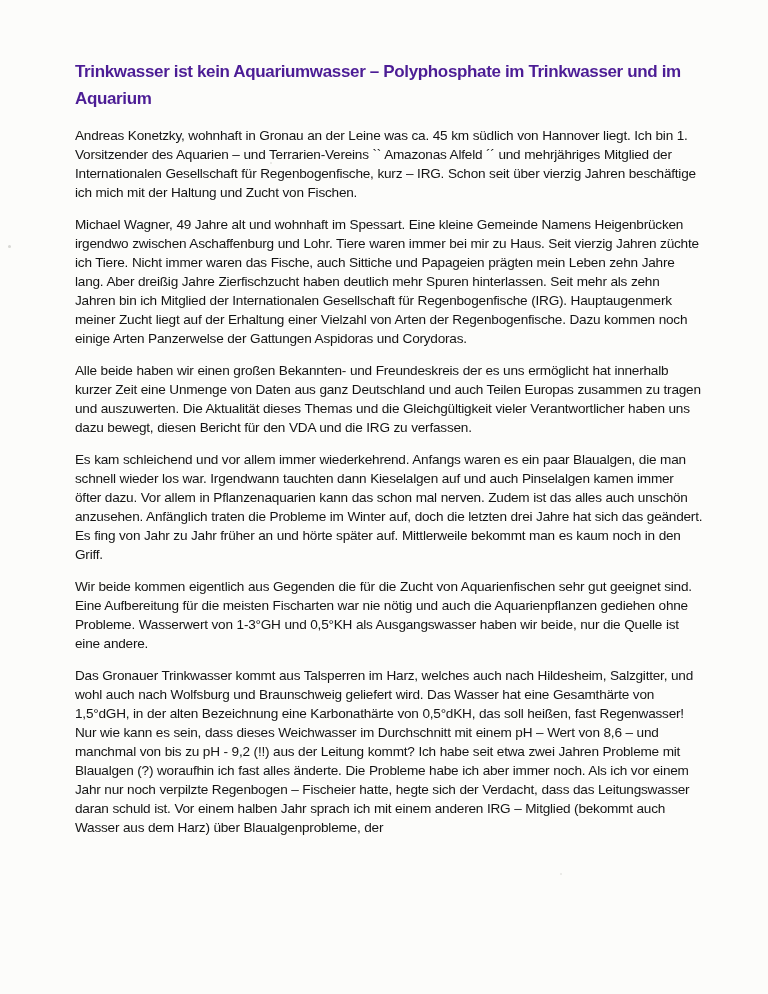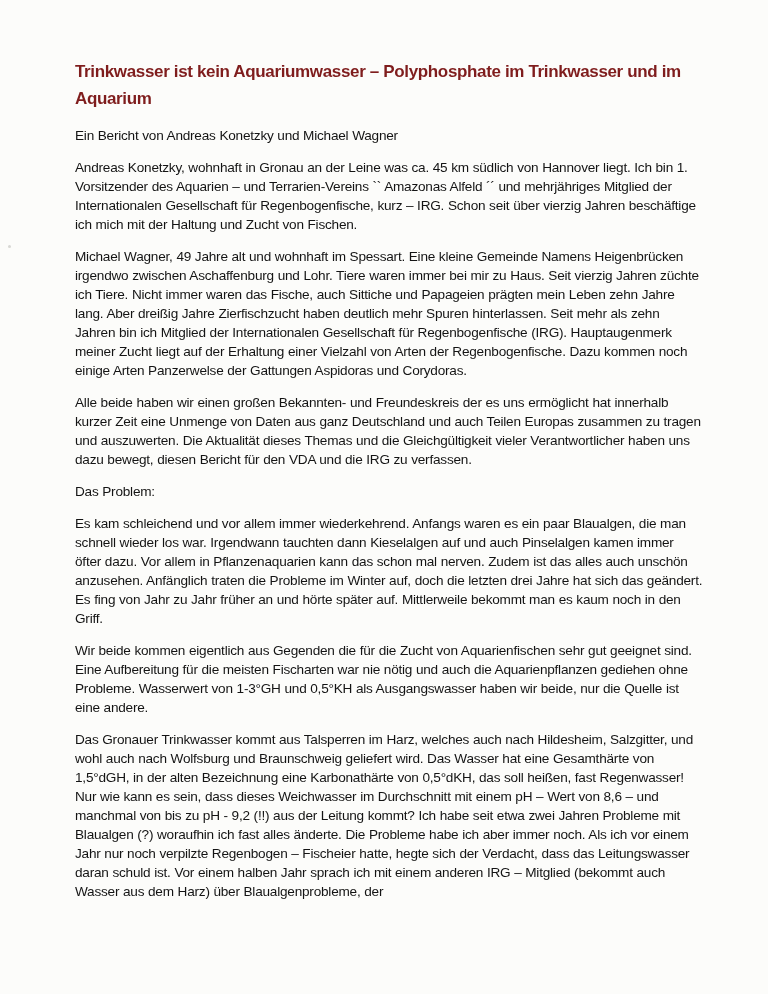--- a/index.html
+++ b/index.html
@@ -23,21 +23,21 @@
     left: 75px;
     width: 628px;
     filter: blur(0.2px);
   }
   .doc-title {
     font-size: 17px;
     font-weight: 700;
     line-height: 27px;
     letter-spacing: -0.35px;
     margin: 0 0 14px 0;
-    color: #7f1d1d;
+    color: #4c1d95;
   }
   .byline, .section-heading, .para {
     font-size: 13.6px;
     font-weight: 400;
     line-height: 19px;
     letter-spacing: -0.22px;
     margin: 0 0 13px 0;
     text-align: left;
     word-spacing: 0.2px;
   }
@@ -58,30 +58,28 @@
 <body>
 
 <div class="sheet">
   <div class="speck speck-1"></div>
   <div class="speck speck-2"></div>
   <div class="speck speck-3"></div>
 
   <div class="content">
     <h1 class="doc-title">Trinkwasser ist kein Aquariumwasser – Polyphosphate im Trinkwasser und im Aquarium</h1>
 
-    <p class="byline">Ein Bericht von Andreas Konetzky und Michael Wagner</p>
 
 
     <p class="para">Andreas Konetzky, wohnhaft in Gronau an der Leine was ca. 45 km südlich von Hannover liegt. Ich bin 1. Vorsitzender des Aquarien – und Terrarien-Vereins `` Amazonas Alfeld ´´ und mehrjähriges Mitglied der Internationalen Gesellschaft für Regenbogenfische, kurz – IRG. Schon seit über vierzig Jahren beschäftige ich mich mit der Haltung und Zucht von Fischen.</p>
 
     <p class="para">Michael Wagner, 49 Jahre alt und wohnhaft im Spessart. Eine kleine Gemeinde Namens Heigenbrücken irgendwo zwischen Aschaffenburg und Lohr. Tiere waren immer bei mir zu Haus. Seit vierzig Jahren züchte ich Tiere. Nicht immer waren das Fische, auch Sittiche und Papageien prägten mein Leben zehn Jahre lang.  Aber dreißig Jahre Zierfischzucht haben deutlich mehr Spuren hinterlassen. Seit mehr als zehn Jahren bin ich Mitglied der Internationalen Gesellschaft für Regenbogenfische (IRG). Hauptaugenmerk meiner Zucht liegt auf der Erhaltung einer Vielzahl von Arten der Regenbogenfische. Dazu kommen noch einige Arten Panzerwelse der Gattungen Aspidoras und Corydoras.</p>
 
     <p class="para">Alle beide haben wir einen großen Bekannten- und Freundeskreis der es uns ermöglicht hat innerhalb kurzer Zeit eine Unmenge von Daten aus ganz Deutschland und auch Teilen Europas zusammen zu tragen und auszuwerten. Die Aktualität dieses Themas und die Gleichgültigkeit vieler Verantwortlicher haben uns dazu bewegt, diesen Bericht für den VDA und die IRG zu verfassen.</p>
 
-    <p class="section-heading">Das Problem:</p>
 
     <p class="para">Es kam schleichend und vor allem immer wiederkehrend. Anfangs waren es ein paar Blaualgen, die man schnell wieder los war. Irgendwann tauchten dann Kieselalgen auf und auch Pinselalgen kamen immer öfter dazu. Vor allem in Pflanzenaquarien kann das schon mal nerven. Zudem ist das alles auch unschön anzusehen. Anfänglich traten die Probleme im Winter auf, doch die letzten drei Jahre hat sich das geändert. Es fing von Jahr zu Jahr früher an und hörte später auf. Mittlerweile bekommt man es kaum noch in den Griff.</p>
 
     <p class="para">Wir beide kommen eigentlich aus Gegenden die für die Zucht von Aquarienfischen sehr gut geeignet sind. Eine Aufbereitung für die meisten Fischarten war nie nötig und auch die Aquarienpflanzen gediehen ohne Probleme. Wasserwert von 1-3°GH und 0,5°KH als Ausgangswasser haben wir beide, nur die Quelle ist eine andere.</p>
 
     <p class="para">Das Gronauer Trinkwasser kommt aus Talsperren im Harz, welches auch nach Hildesheim, Salzgitter, und wohl auch nach Wolfsburg und Braunschweig geliefert wird.  Das Wasser hat eine Gesamthärte von 1,5°dGH, in der alten Bezeichnung eine Karbonathärte von 0,5°dKH, das soll heißen, fast Regenwasser! Nur wie kann es sein, dass dieses Weichwasser  im Durchschnitt mit einem pH – Wert von 8,6 – und manchmal von bis zu pH - 9,2 (!!) aus der Leitung kommt? Ich habe seit etwa zwei Jahren Probleme mit Blaualgen (?) woraufhin ich fast alles änderte. Die Probleme habe ich aber immer noch. Als ich vor einem Jahr nur noch verpilzte Regenbogen – Fischeier hatte, hegte sich der Verdacht, dass das Leitungswasser daran schuld ist. Vor einem halben Jahr sprach ich mit einem anderen IRG – Mitglied (bekommt auch Wasser aus dem Harz) über Blaualgenprobleme, der</p>
   </div>
 </div>
 
 </body></html>

